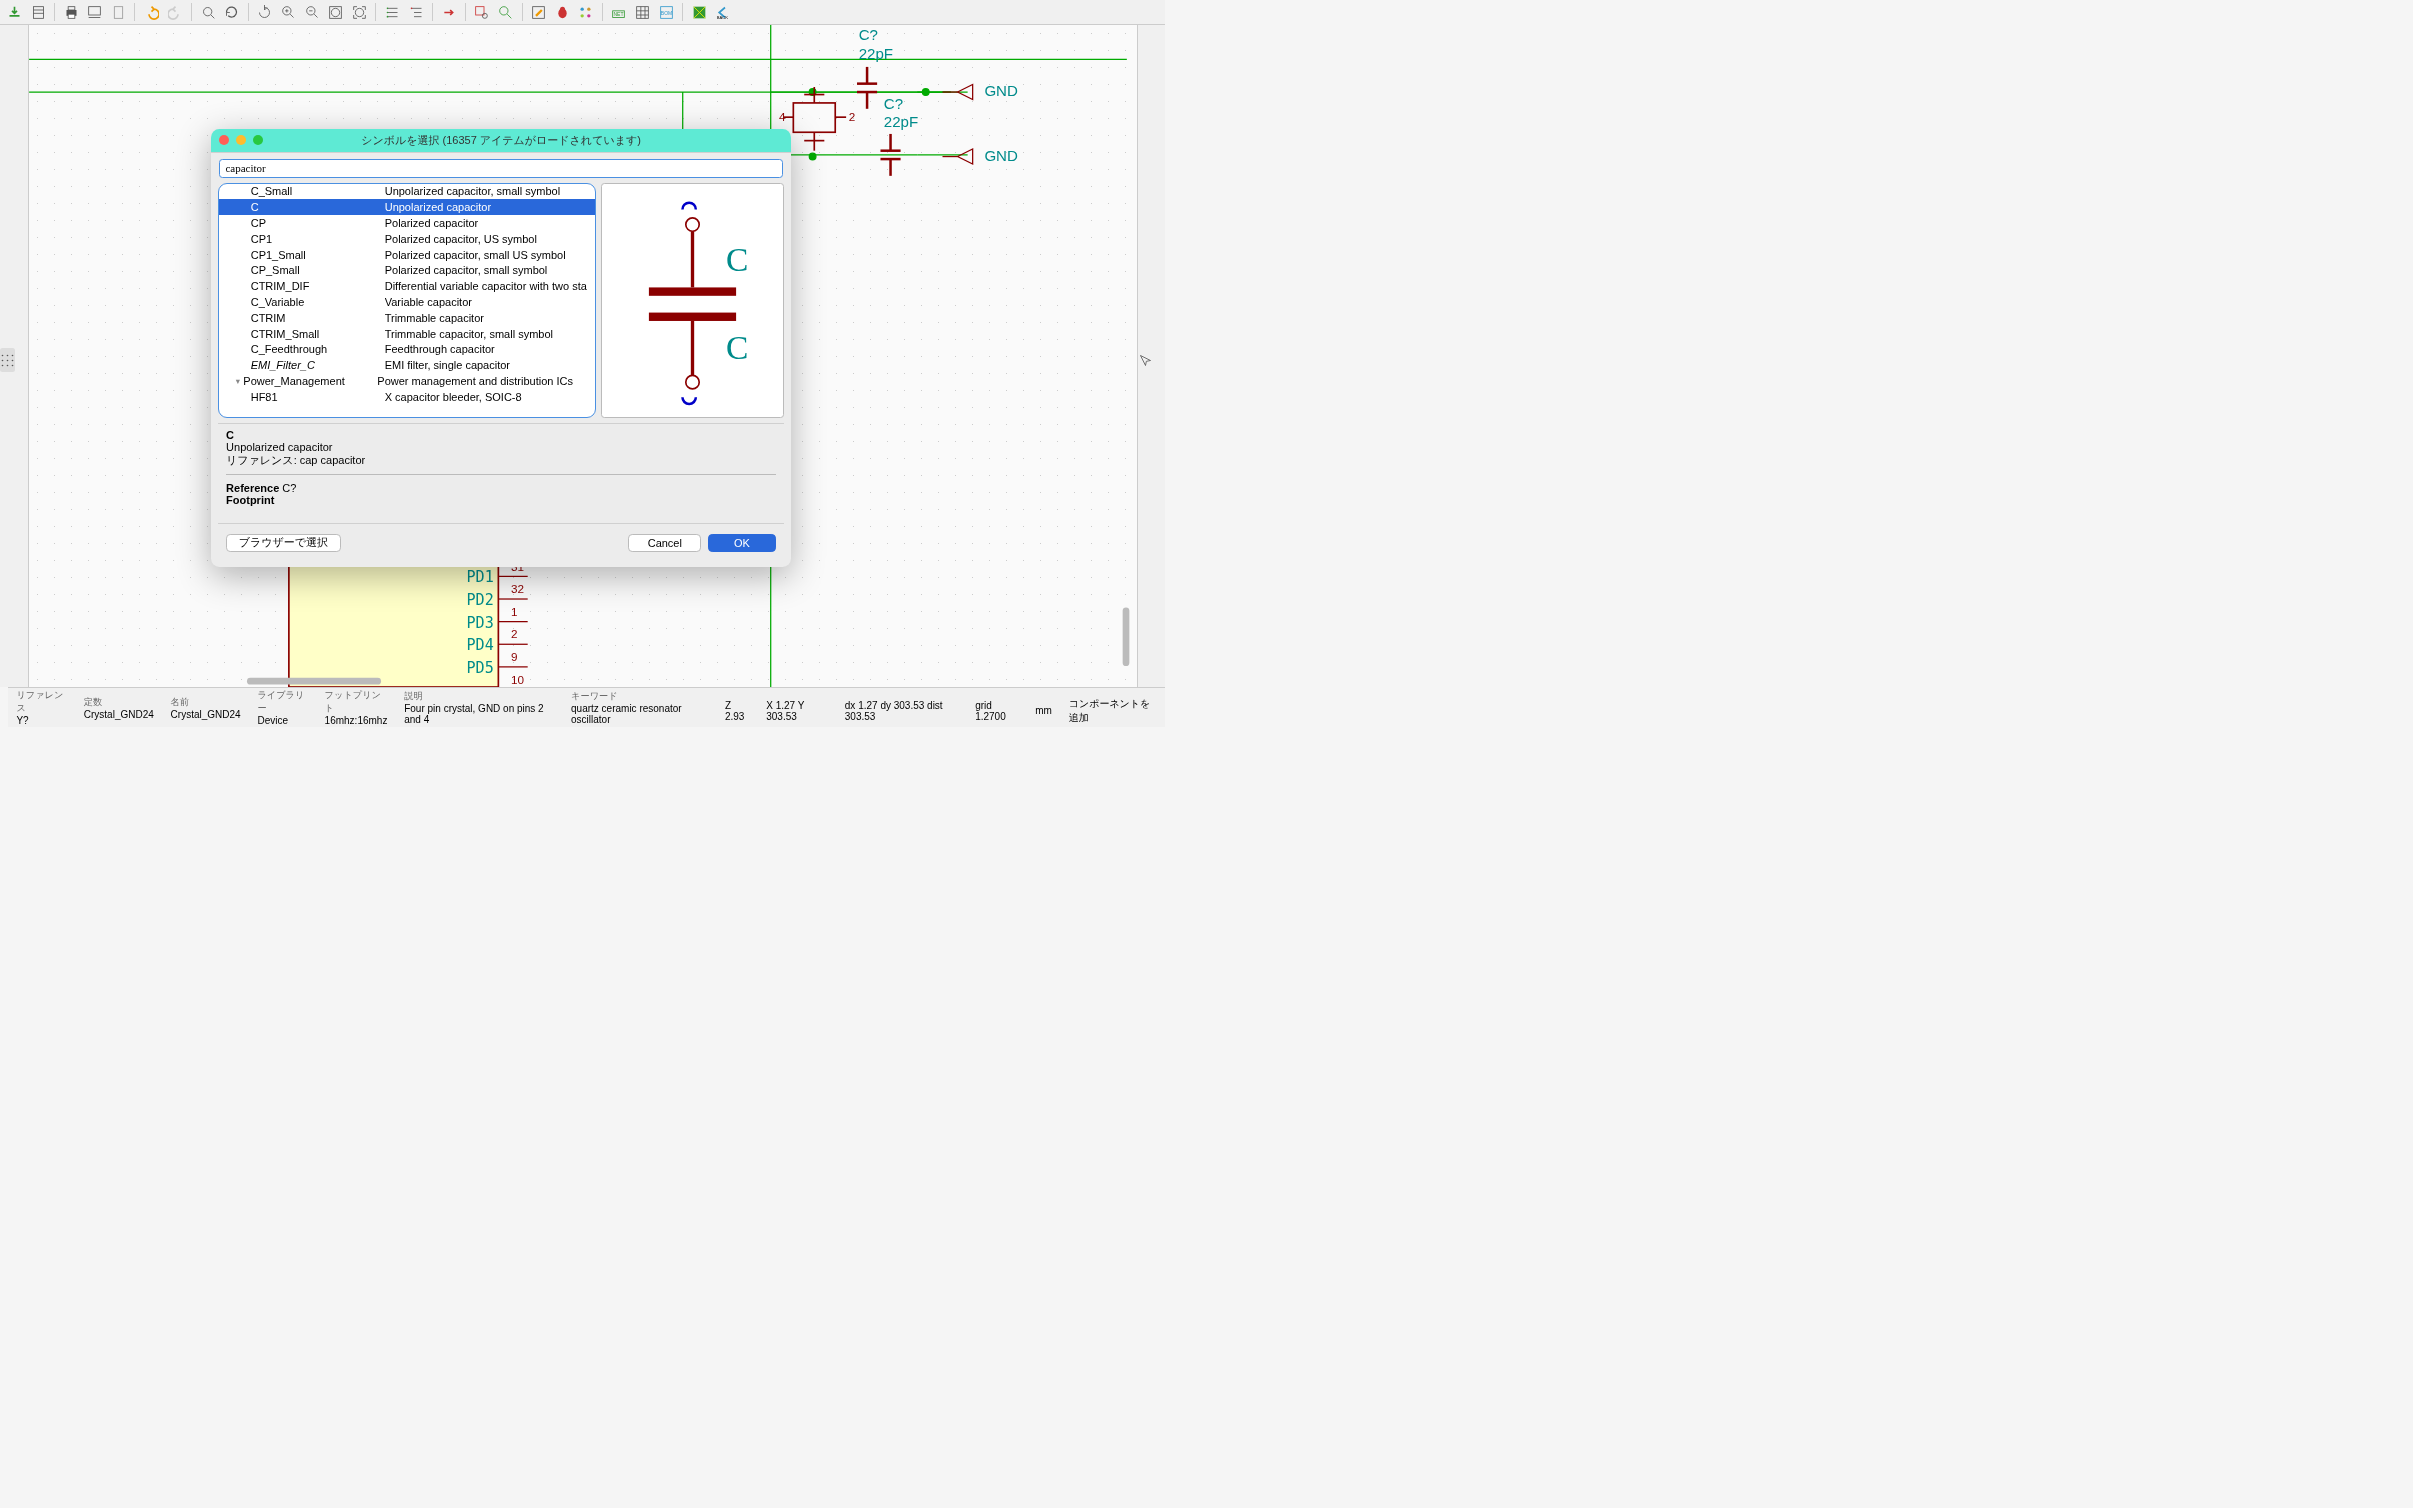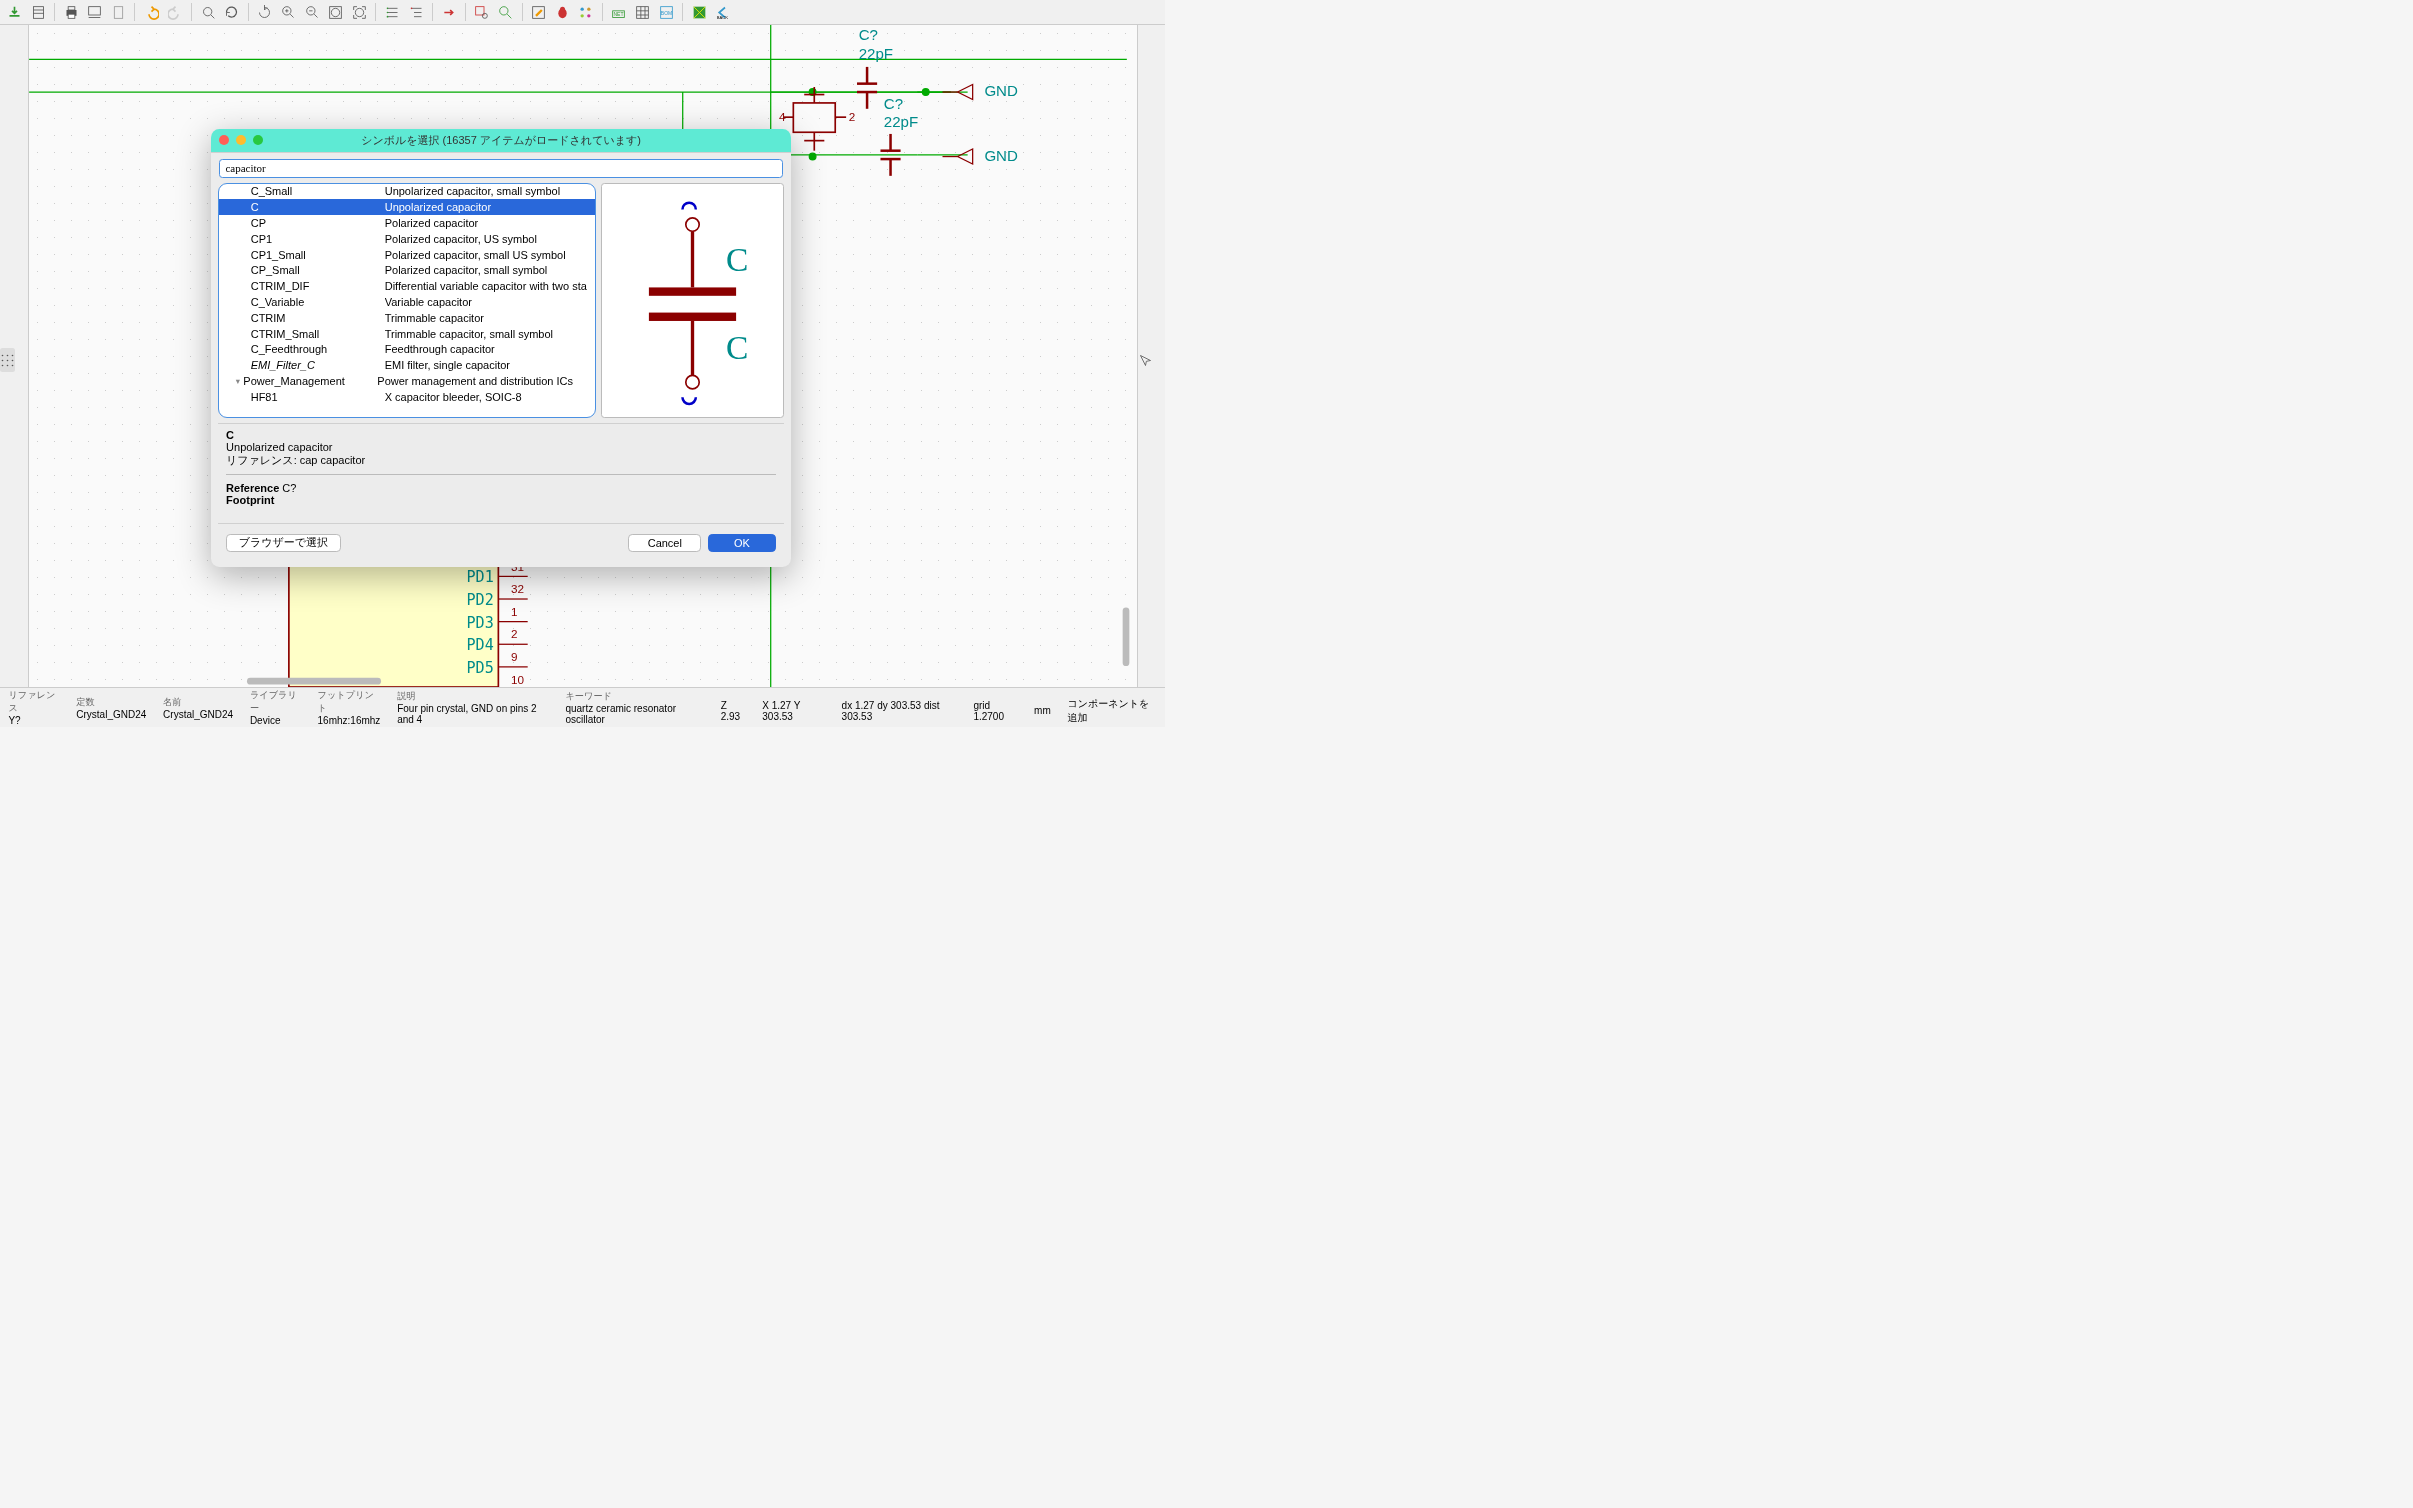--- a/index.html
+++ b/index.html
@@ -51,21 +51,21 @@
   position: absolute;
   left: 28.5px; right: 28.5px; top: 25px; bottom: 40px;
   background: #fafafa;
   background-image: radial-gradient(circle, #ccc 0.4px, transparent 0.4px);
   background-size: 17px 17px;
   overflow: hidden;
 }
 .canvas svg { position: absolute; top: 0; left: 0; }
 .status-bar {
   position: absolute;
-  bottom: 0; left: 0; right: 0;
+  bottom: 0; left: 8px; right: 0;
   height: 40px;
   background: #f0f0f0;
   border-top: 0.8px solid #ccc;
   display: flex;
   font-size: 10px;
 }
 .status-col { padding: 3.4px 8.4px; display: flex; flex-direction: column; justify-content: center; }
 .status-label { color: #666; font-size: 9.2px; }
 .status-val { color: #000; }
 .status-right { margin-left: auto; display: flex; margin-top: 6px; }

